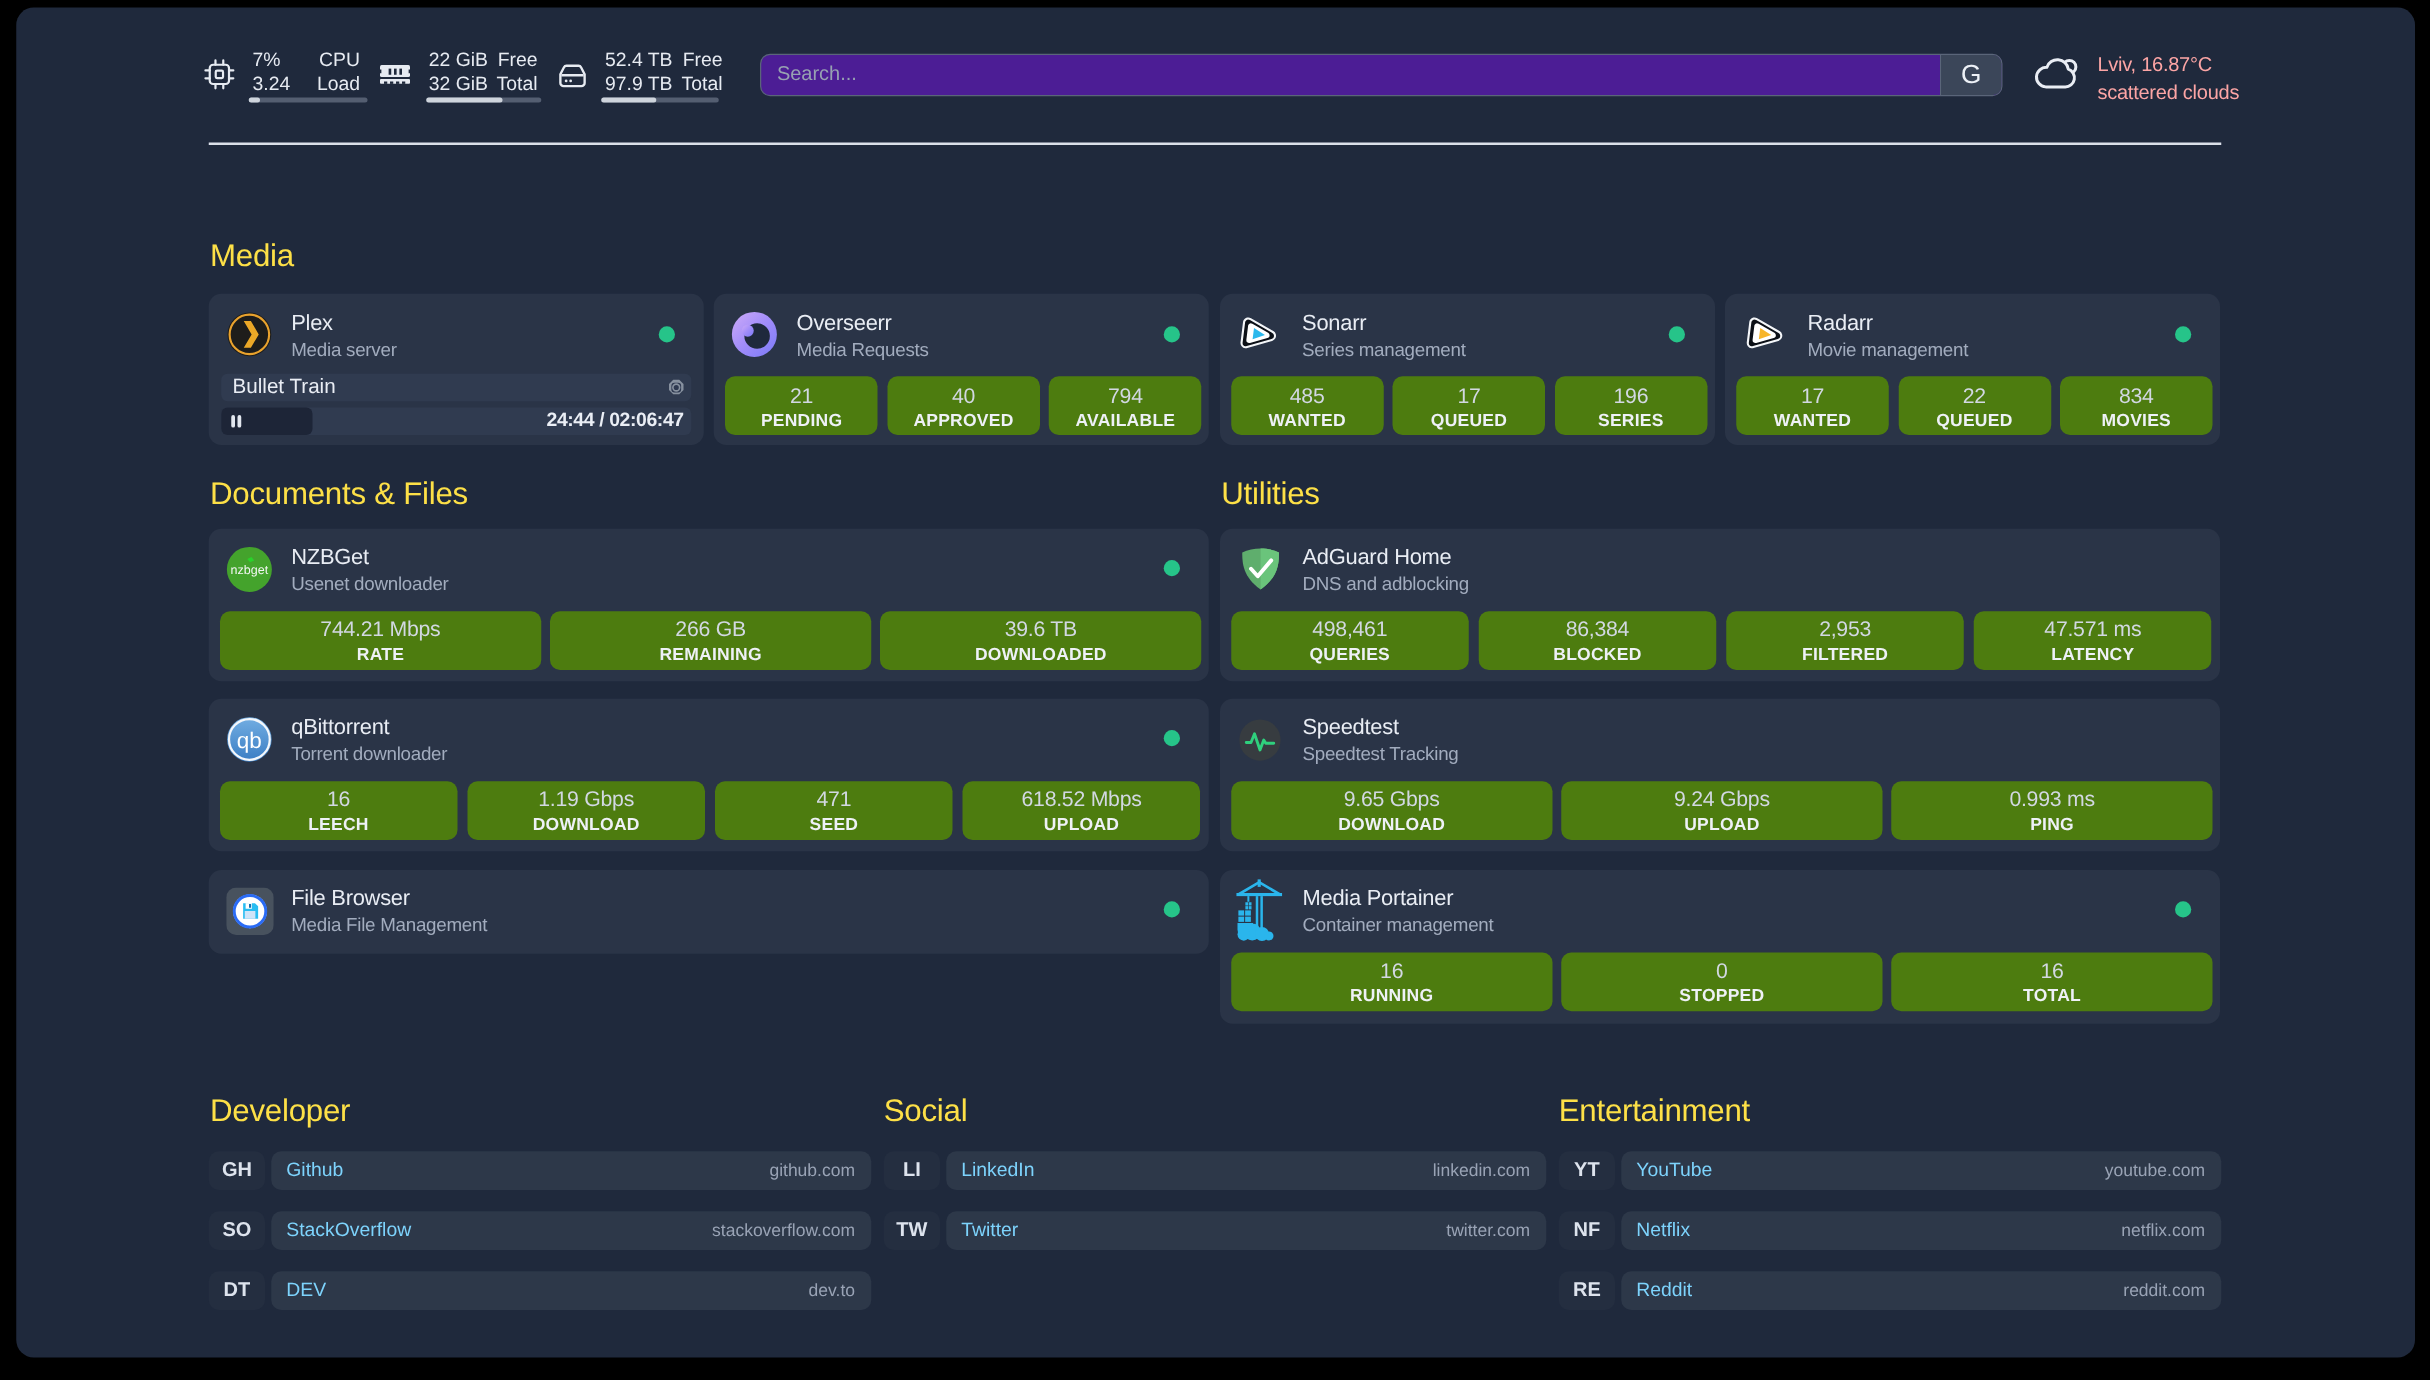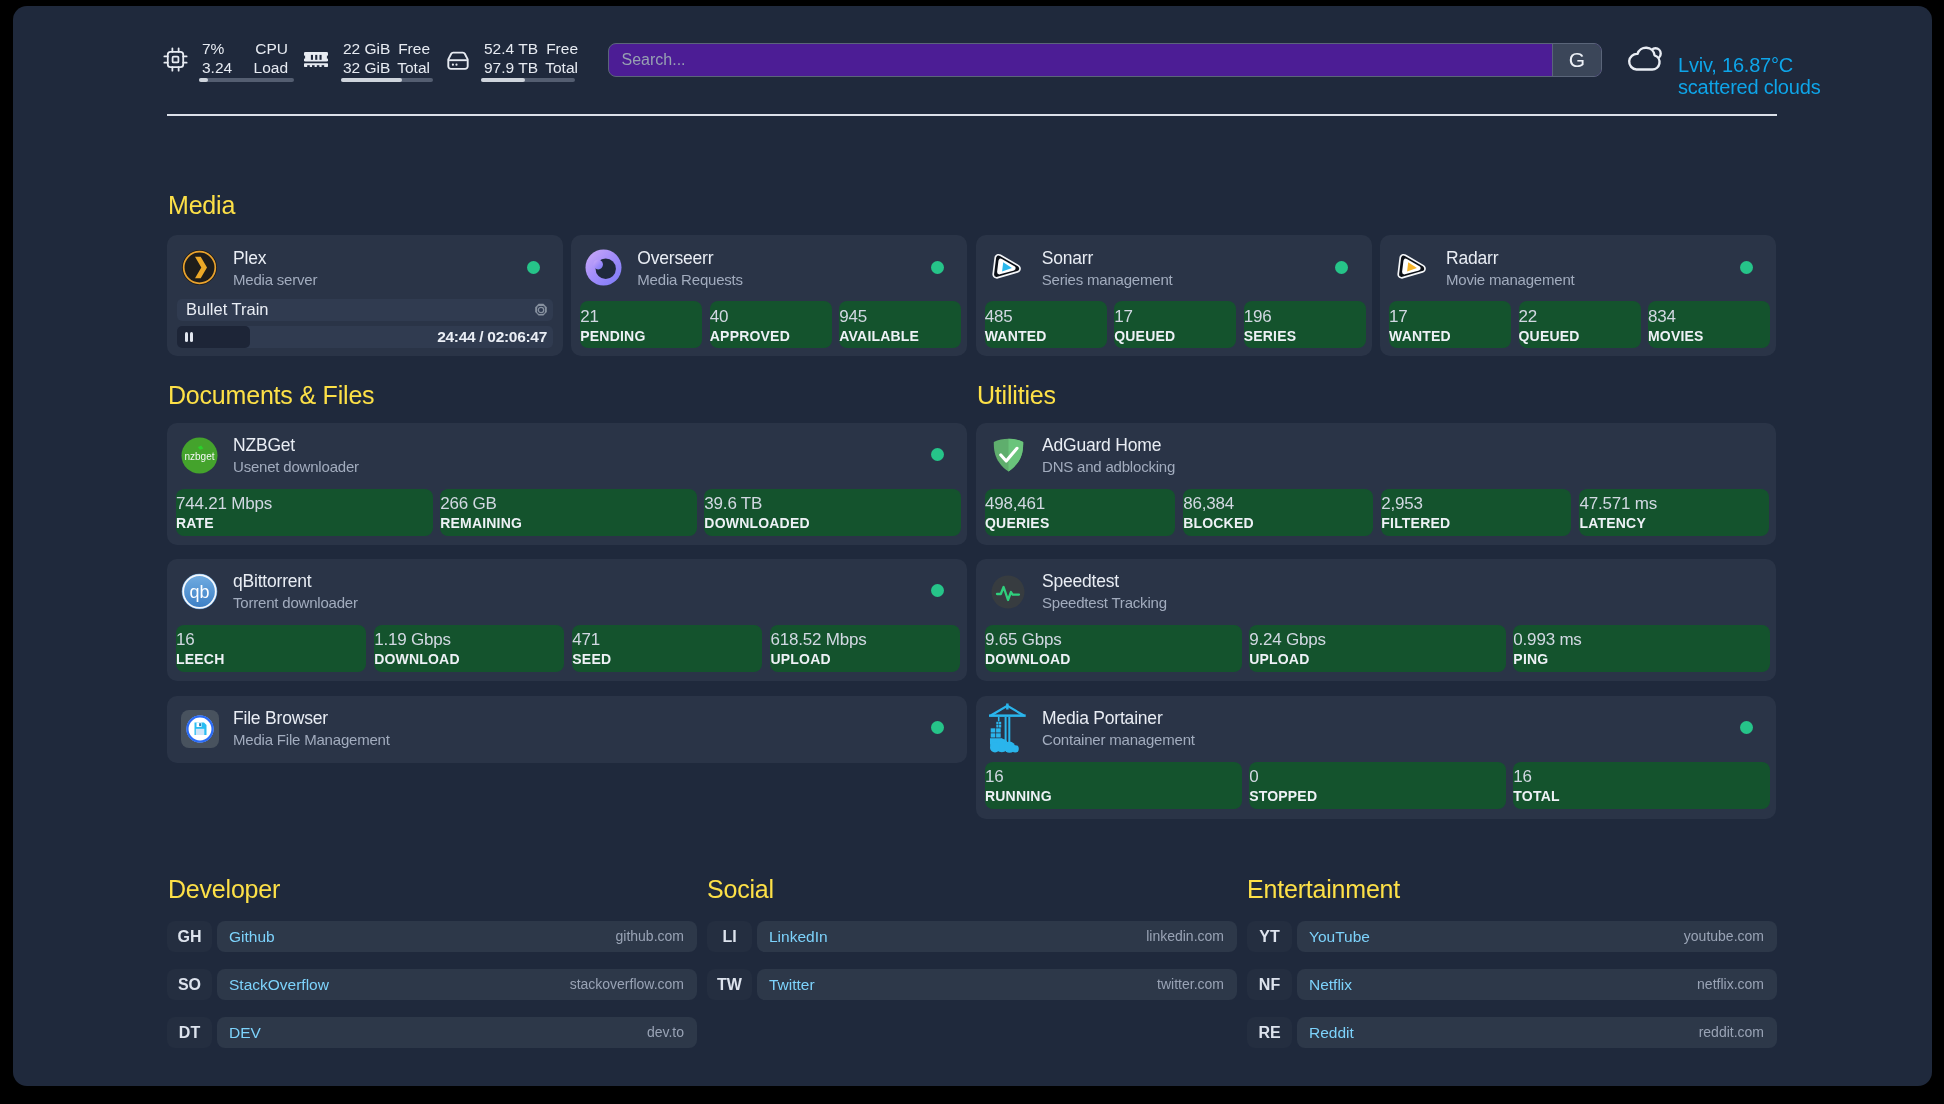--- a/index.html
+++ b/index.html
@@ -7,21 +7,21 @@
 #panel{position:absolute;left:13px;top:6px;width:1919px;height:1080px;background:#1f293c;border-radius:14px}
 .abs{position:absolute}
 .sect{position:absolute;font-size:25px;color:#fde047;font-weight:400;letter-spacing:-.2px}
 .card{position:absolute;background:#2a3447;border-radius:10px}
 .icon{position:absolute;left:13.5px;top:14px;width:37px;height:37px}
 .ttl{position:absolute;left:66px;top:12.5px;font-size:17.5px;color:#e9edf4;line-height:21px;font-weight:500;letter-spacing:-.2px;white-space:nowrap}
 .sub{font-size:15px;color:#a2acbe;line-height:19px;font-weight:400}
 .dot{position:absolute;width:13px;height:13px;border-radius:50%;background:#26c489;top:25.5px;right:23.5px}
 .tiles{position:absolute;left:0;right:0;top:66px;height:47px;display:flex;padding:0 6px 0 9px;gap:7.5px}
 .tiles.t4{padding:0 7px 0 9px;gap:8.6px}
-.tile{flex:1;background:#14532d;border-radius:8px;padding-top:5.5px}
+.tile{flex:1;background:#4d7c0f;border-radius:8px;text-align:center;padding-top:5.5px}
 .tnum{font-size:17px;color:#d2d8e2;line-height:20px;font-weight:400;letter-spacing:-.2px}
 .tlab{font-size:14px;color:#eef1f6;font-weight:700;line-height:18px;letter-spacing:.2px}
 .hgrp{position:absolute;font-size:15.5px;color:#e7ebf2;line-height:18.6px;white-space:nowrap}
 .hrow{display:flex;justify-content:space-between}
 .bar{position:absolute;height:4px;border-radius:2px;background:#545e71}
 .fill{height:100%;border-radius:2.5px;background:#ced4dc}
 .bm{position:absolute;height:31px}
 .ab{position:absolute;left:0;top:0;width:45px;height:31px;background:#242e40;border-radius:8px;text-align:center;line-height:31px;font-size:16px;font-weight:600;color:#dde3ed}
 .bin{position:absolute;left:50px;right:0;top:0;bottom:0;background:#2d3849;border-radius:8px}
 .bname{position:absolute;left:12px;top:0;line-height:31px;font-size:15.5px;color:#7dd3fc}
@@ -96,21 +96,21 @@
     <div class="fill" style="width:44px"></div>
   </div>
 <div class="abs" style="left:608px;top:43px;width:994px;height:34px;background:#4c1d95;border:1.5px solid #5a6579;border-radius:8px">
 <div class="abs" style="left:12.5px;top:0;line-height:31px;font-size:16px;color:#97a1b2">Search...</div>
 <div class="abs" style="right:0;top:0;bottom:0;width:49px;background:#3b4659;border-left:1.5px solid #5a6579;border-radius:0 6.5px 6.5px 0;text-align:center;line-height:32px;font-size:21px;color:#edf1f7">G</div>
 </div>
 <svg class="abs" style="left:1627px;top:43px" width="38" height="29" viewBox="0 0 38 29" fill="none" stroke-linecap="round" stroke-linejoin="round">
 <circle cx="28.5" cy="10.5" r="5.2" stroke="#e9edf4" stroke-width="2.4"></circle>
 <path d="M9.5 26.5 h15.5 a7.3 7.3 0 0 0 2.6 -14.2 a8.8 8.8 0 0 0 -17.1 -1.4 a7.5 7.5 0 0 0 -1 15.6z" fill="#1f293c" stroke="#e9edf4" stroke-width="2.4"></path>
 </svg>
-<div class="abs" style="left:1678px;top:55px;font-size:20px;letter-spacing:-.2px;line-height:21.5px;color:#0ea5e9">Lviv, 16.87°C<br>scattered clouds</div>
+<div class="abs" style="left:1678px;top:42px;font-size:16px;letter-spacing:-.2px;line-height:21.5px;color:#fca5a5">Lviv, 16.87°C<br>scattered clouds</div>
 <div class="abs" style="left:167px;top:114px;width:1610px;height:1.5px;background:#dbe0e9"></div>
 
 <div class="sect" style="left:168px;top:191px">Media</div>
 <div class="sect" style="left:168px;top:381px">Documents &amp; Files</div>
 <div class="sect" style="left:977px;top:381px">Utilities</div>
 <div class="sect" style="left:168px;top:875px">Developer</div>
 <div class="sect" style="left:707px;top:875px">Social</div>
 <div class="sect" style="left:1247px;top:875px">Entertainment</div>
 
 <div class="card" style="left:167px;top:235px;width:396px;height:121px">
@@ -155,21 +155,21 @@
 <div class="tiles">
 <div class="tile">
         <div class="tnum">21</div>
         <div class="tlab">PENDING</div>
       </div>
 <div class="tile">
         <div class="tnum">40</div>
         <div class="tlab">APPROVED</div>
       </div>
 <div class="tile">
-        <div class="tnum">945</div>
+        <div class="tnum">794</div>
         <div class="tlab">AVAILABLE</div>
       </div>
 </div>
 </div>
 
 <div class="card" style="left:975.7px;top:235px;width:396px;height:121px">
 <svg class="icon" viewBox="0 0 37 37">
 <g transform="rotate(7 18.5 18.5)">
 <path d="M8.6 10.4 L8.6 26.6 L27.6 18.5 Z" fill="#0c1017" stroke="#f4f6f9" stroke-width="8.6" stroke-linejoin="round"></path>
 <path d="M8.6 10.4 L8.6 26.6 L27.6 18.5 Z" fill="#0c1017" stroke="#0c1017" stroke-width="5.2" stroke-linejoin="round"></path>

